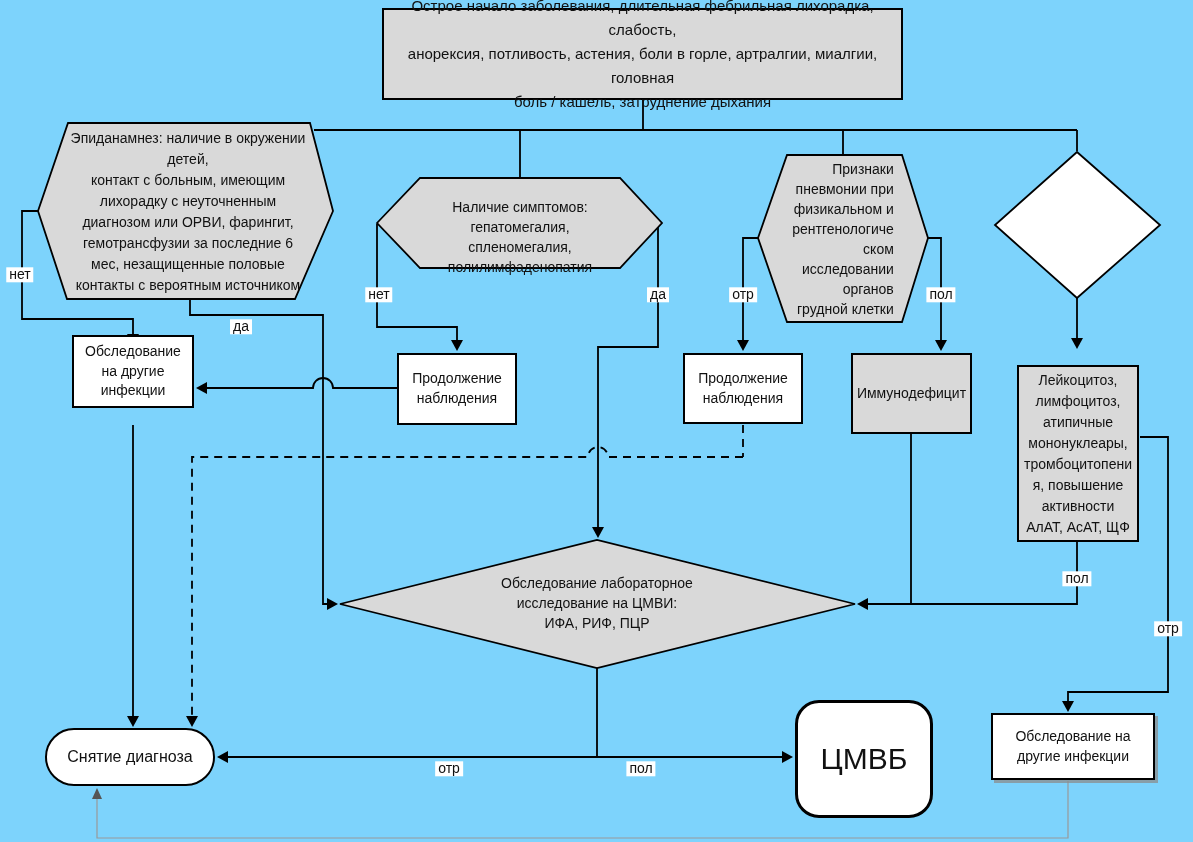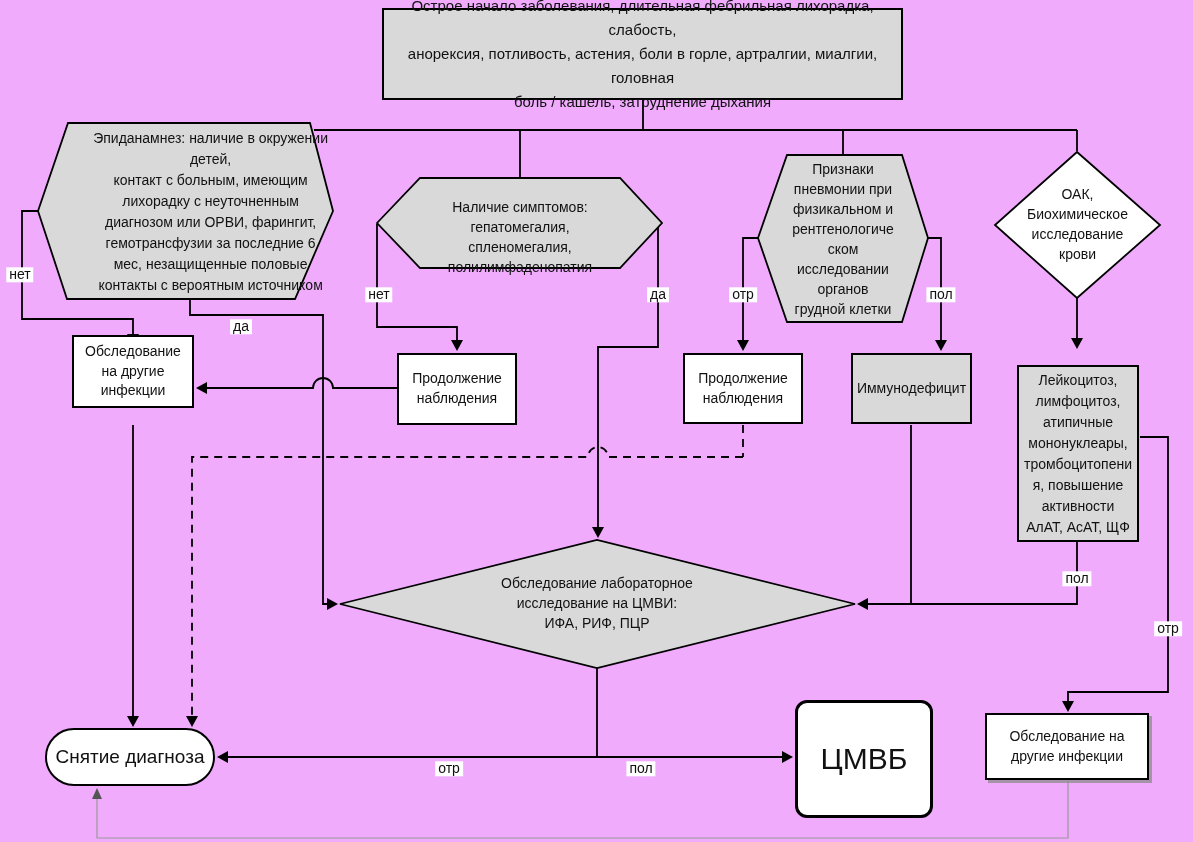--- a/index.html
+++ b/index.html
@@ -4,21 +4,21 @@
 <style>
   :root{
     --shape-fill-gray:#d9d9d9;
     --shape-fill-white:#ffffff;
     --line-color:#000000;
     --feedback-line:#999999;
     --text-color:#111111;
   }
   html,body{margin:0;padding:0;background:#ffffff;}
   #canvas{
-    position:relative;width:1193px;height:842px;background:#f0abfc;
+    position:relative;width:1193px;height:842px;background:#7dd3fc;
     font-family:"Liberation Sans", sans-serif;color:var(--text-color);
     overflow:hidden;
   }
   #wires{position:absolute;left:0;top:0;z-index:1;}
   .conn{stroke:var(--line-color);stroke-width:1.8;fill:none;}
   .conn-dashed{stroke:var(--line-color);stroke-width:1.8;fill:none;stroke-dasharray:8 6;}
   .conn-feedback{stroke:var(--feedback-line);stroke-width:1.2;fill:none;}
   .arrowhead{fill:var(--line-color);stroke:none;}
   .arrowhead-feedback{fill:#555555;stroke:none;}
   .shape-gray{fill:var(--shape-fill-gray);stroke:var(--line-color);stroke-width:1.8;}
@@ -27,23 +27,23 @@
   .node{
     position:absolute;z-index:2;box-sizing:border-box;
     display:flex;align-items:center;justify-content:center;
     text-align:center;font-size:14px;line-height:1.42;
   }
   .node > span{white-space:pre-line;}
   .rect{border:2px solid var(--line-color);}
   .fill-gray{background:var(--shape-fill-gray);}
   .fill-white{background:var(--shape-fill-white);}
   .overlay{z-index:2;background:transparent;border:none;}
-  .stadium{border:2px solid var(--line-color);border-radius:29px;font-size:19px;}
-  .terminal{border:3px solid var(--line-color);border-radius:12px;font-size:30px;}
-  .shadowed{box-shadow:3px 3px 0 rgba(140,140,140,0.75);}
+  .stadium{border:2px solid var(--line-color);border-radius:29px;font-size:16px;}
+  .terminal{border:3px solid var(--line-color);border-radius:24px;font-size:30px;}
+  .shadowed{box-shadow:3px 3px 0 rgba(140,140,140,0.75);margin-left:6px;}
   .start{font-size:15px;line-height:1.6;}
 
   .elabel{
     position:absolute;z-index:3;transform:translate(-50%,-50%);
     background:#ffffff;padding:0 3px;font-size:14px;line-height:1.1;margin-top:12px;
   }
 </style>
 </head>
 <body>
 
@@ -119,21 +119,21 @@
   <div class="node rect fill-white" style="left:397px;top:353px;width:120px;height:72px;">
     <span>Продолжение
 наблюдения</span>
   </div>
 
   <div class="node rect fill-white" style="left:683px;top:353px;width:120px;height:71px;">
     <span>Продолжение
 наблюдения</span>
   </div>
 
-  <div class="node rect fill-gray" style="left:851px;top:353px;width:121px;height:71px;">
+  <div class="node rect fill-gray" style="left:851px;top:353px;width:121px;height:81px;">
     <span>Иммунодефицит</span>
   </div>
 
   <div class="node rect fill-gray" style="left:1017px;top:365px;width:122px;height:177px;line-height:1.5;justify-content:center;">
     <span>Лейкоцитоз,
 лимфоцитоз,
 атипичные
 мононуклеары,
 тромбоцитопени
 я, повышение
@@ -147,55 +147,49 @@
 
   <div class="node terminal fill-white" style="left:795px;top:700px;width:138px;height:118px;">
     <span>ЦМВБ</span>
   </div>
 
   <div class="node rect fill-white shadowed" style="left:985px;top:713px;width:164px;height:67px;">
     <span>Обследование на
 другие инфекции</span>
   </div>
 
-  <div class="node overlay" style="left:48px;top:128px;width:280px;height:168px;line-height:1.5;justify-content:flex-end;">
+  <div class="node overlay" style="left:48px;top:128px;width:280px;height:168px;line-height:1.5;">
     <span>Эпиданамнез: наличие в окружении
 детей,
 контакт с больным, имеющим
 лихорадку с неуточненным
 диагнозом или ОРВИ, фарингит,
 гемотрансфузии за последние 6
 мес, незащищенные половые
 контакты с вероятным источником</span>
   </div>
 
   <div class="node overlay" style="left:400px;top:196px;width:240px;height:84px;">
     <span>Наличие симптомов:
 гепатомегалия,
 спленомегалия,
 полилимфаденопатия</span>
   </div>
 
-  <div class="node overlay" style="left:773px;top:158px;width:140px;height:162px;line-height:1.43;">
+  <div class="node overlay" style="left:773px;top:158px;width:140px;height:162px;line-height:1.43;text-align:right;">
     <span>Признаки
 пневмонии при
 физикальном и
 рентгенологиче
 ском
 исследовании
 органов
 грудной клетки</span>
   </div>
 
-  <div class="node overlay" style="left:1005px;top:180px;width:145px;height:90px;">
-    <span>ОАК,
-Биохимическое
-исследование
-крови</span>
-  </div>
 
   <div class="node overlay" style="left:447px;top:572px;width:300px;height:64px;">
     <span>Обследование лабораторное
 исследование на ЦМВИ:
 ИФА, РИФ, ПЦР</span>
   </div>
 
   <span class="elabel" style="left:20px;top:263px;">нет</span>
   <span class="elabel" style="left:241px;top:315px;">да</span>
   <span class="elabel" style="left:379px;top:283px;">нет</span>

